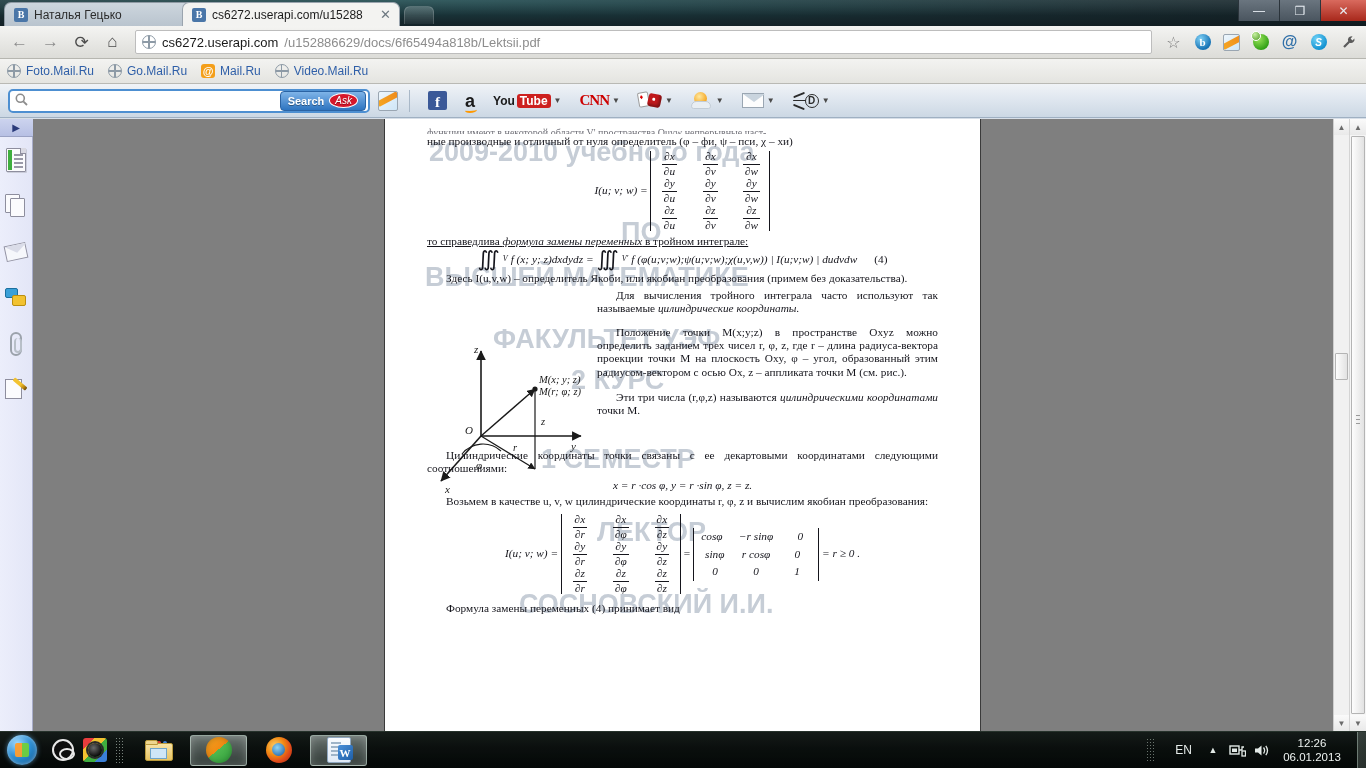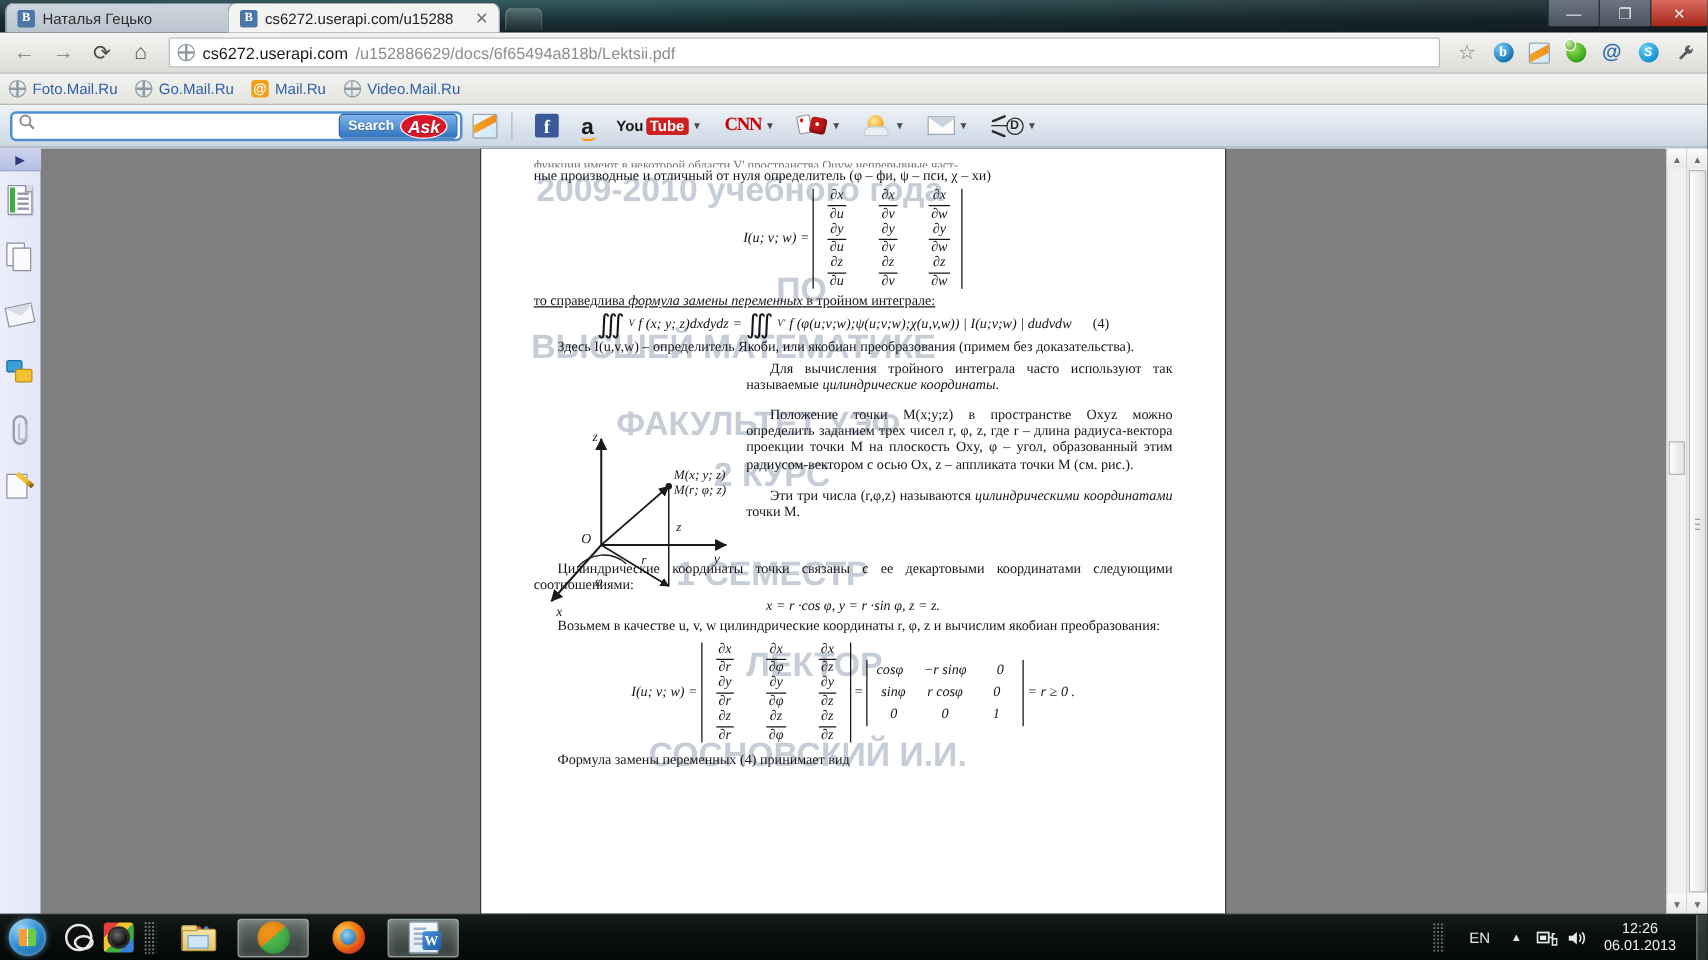--- a/index.html
+++ b/index.html
@@ -163,35 +163,35 @@
   
   .asktoolbar {
     height: 34px;
     background: linear-gradient(to bottom, #f0f3f7 0%, #dde5ee 52%, #ccd8e4 100%);
     border-bottom: 1px solid #9fb0c2;
     display: flex; align-items: center; padding: 0 8px; gap: 0;
   }
   .ask-search {
     width: 362px; height: 24px; background: #fff;
     border: 2px solid #4d8fd1; border-radius: 5px;
-    display: flex; padding: 0 2px 0 5px; position: relative; gap: 28px;
+    display: flex; align-items: center; padding: 0 2px 0 5px; position: relative; gap: 28px;
   }
   .ask-mag { color: #8c8c8c; font-size: 14px; }
   .ask-input { flex: 1 1 auto; border: none; outline: none; font-size: 12px; background: transparent; }
   .ask-btn {
     height: 20px; padding: 0 7px; border-radius: 4px;
     background: linear-gradient(to bottom, #7fb4e8, #2e74c0);
     border: 1px solid #2a63a4;
     display: flex; align-items: center; gap: 5px;
     color: #fff; font-size: 11px; font-weight: bold;
     text-shadow: 0 1px 0 rgba(0,0,0,.35);
   }
   .ask-logo {
     background: #d6172b; color: #fff; border-radius: 50%/50%;
-    font-size: 14px; font-style: italic; font-weight: bold;
+    font-size: 10px; font-style: italic; font-weight: normal;
     padding: 1px 5px; border: 1px solid #fff;
   }
   .ask-sep { width: 1px; height: 22px; background: #a9b8c8; margin: 0 9px; }
   .tb-item { display: flex; align-items: center; gap: 3px; padding: 0 9px; }
   .tb-caret { color: #4a4a4a; font-size: 8px; }
   .fb-icon {
     width: 19px; height: 19px; background: #3b5998; color: #fff;
     font-family: "Liberation Serif", serif; font-weight: bold; font-size: 15px;
     display: flex; align-items: flex-end; justify-content: center; line-height: 1;
     border-radius: 2px;

